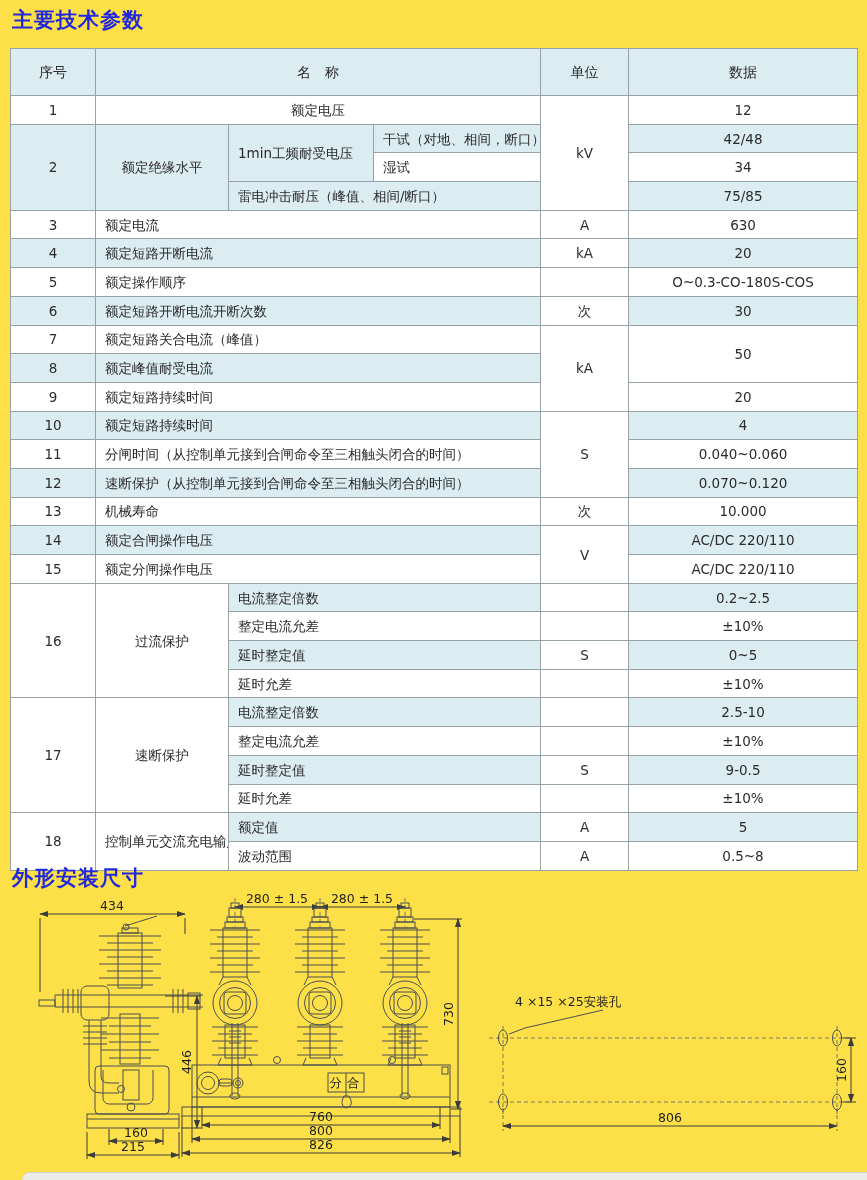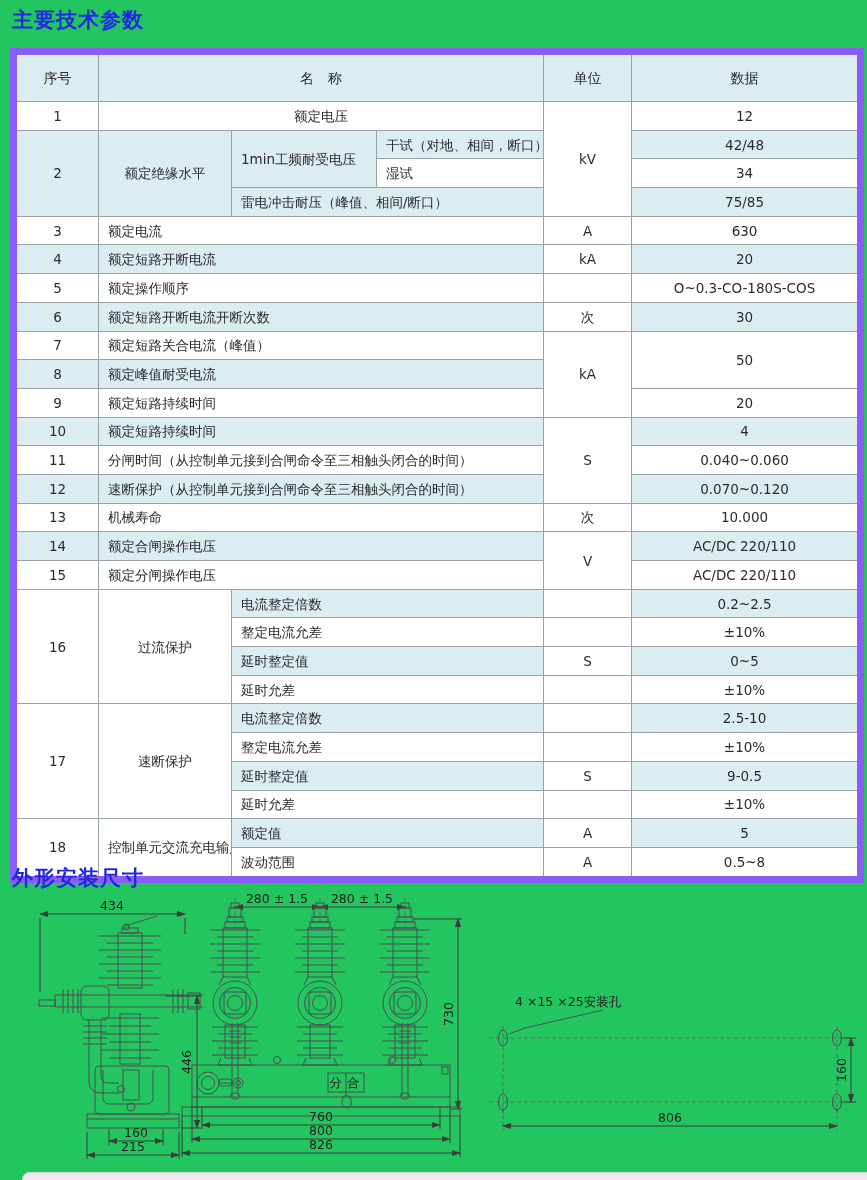--- a/index.html
+++ b/index.html
@@ -1,24 +1,24 @@
 <!DOCTYPE html>
 <html><head>
 <meta charset="utf-8">
 <style>
   html,body{margin:0;padding:0;}
   .page{
-    position:relative;width:867px;height:1180px;background:#22c55e;overflow:hidden;
+    position:relative;width:867px;height:1180px;background:#fde047;overflow:hidden;
     font-family:"DejaVu Sans","Liberation Sans",sans-serif;color:#2b2b2b;text-decoration:underline;
   }
   .sec-title{position:absolute;left:12px;font-size:21px;font-weight:bold;color:#2228e0;letter-spacing:1px;}
   #title1{top:6px;}
   #title2{top:864px;}
   .tbl-wrap{position:absolute;left:10px;top:48px;}
-  table.spec{border-collapse:collapse;table-layout:fixed;width:847px;border:7px solid #8b5cf6;}
+  table.spec{border-collapse:collapse;table-layout:fixed;width:847px;border:1px solid #8b5cf6;}
   table.spec td{
     border:1px solid #97a2a6;height:27.7px;line-height:16px;font-size:13.5px;
     padding:0 9px;overflow:hidden;white-space:nowrap;vertical-align:middle;background:#ffffff;
   }
   table.spec tr.hdr td{height:46px;background:#dcedf2;text-align:center;font-size:14px;}
   td.c{text-align:center;}
   td.b{background:#dcedf2 !important;}
   td.wrap{white-space:normal;line-height:17px;}
   
   .dwg{position:absolute;}

